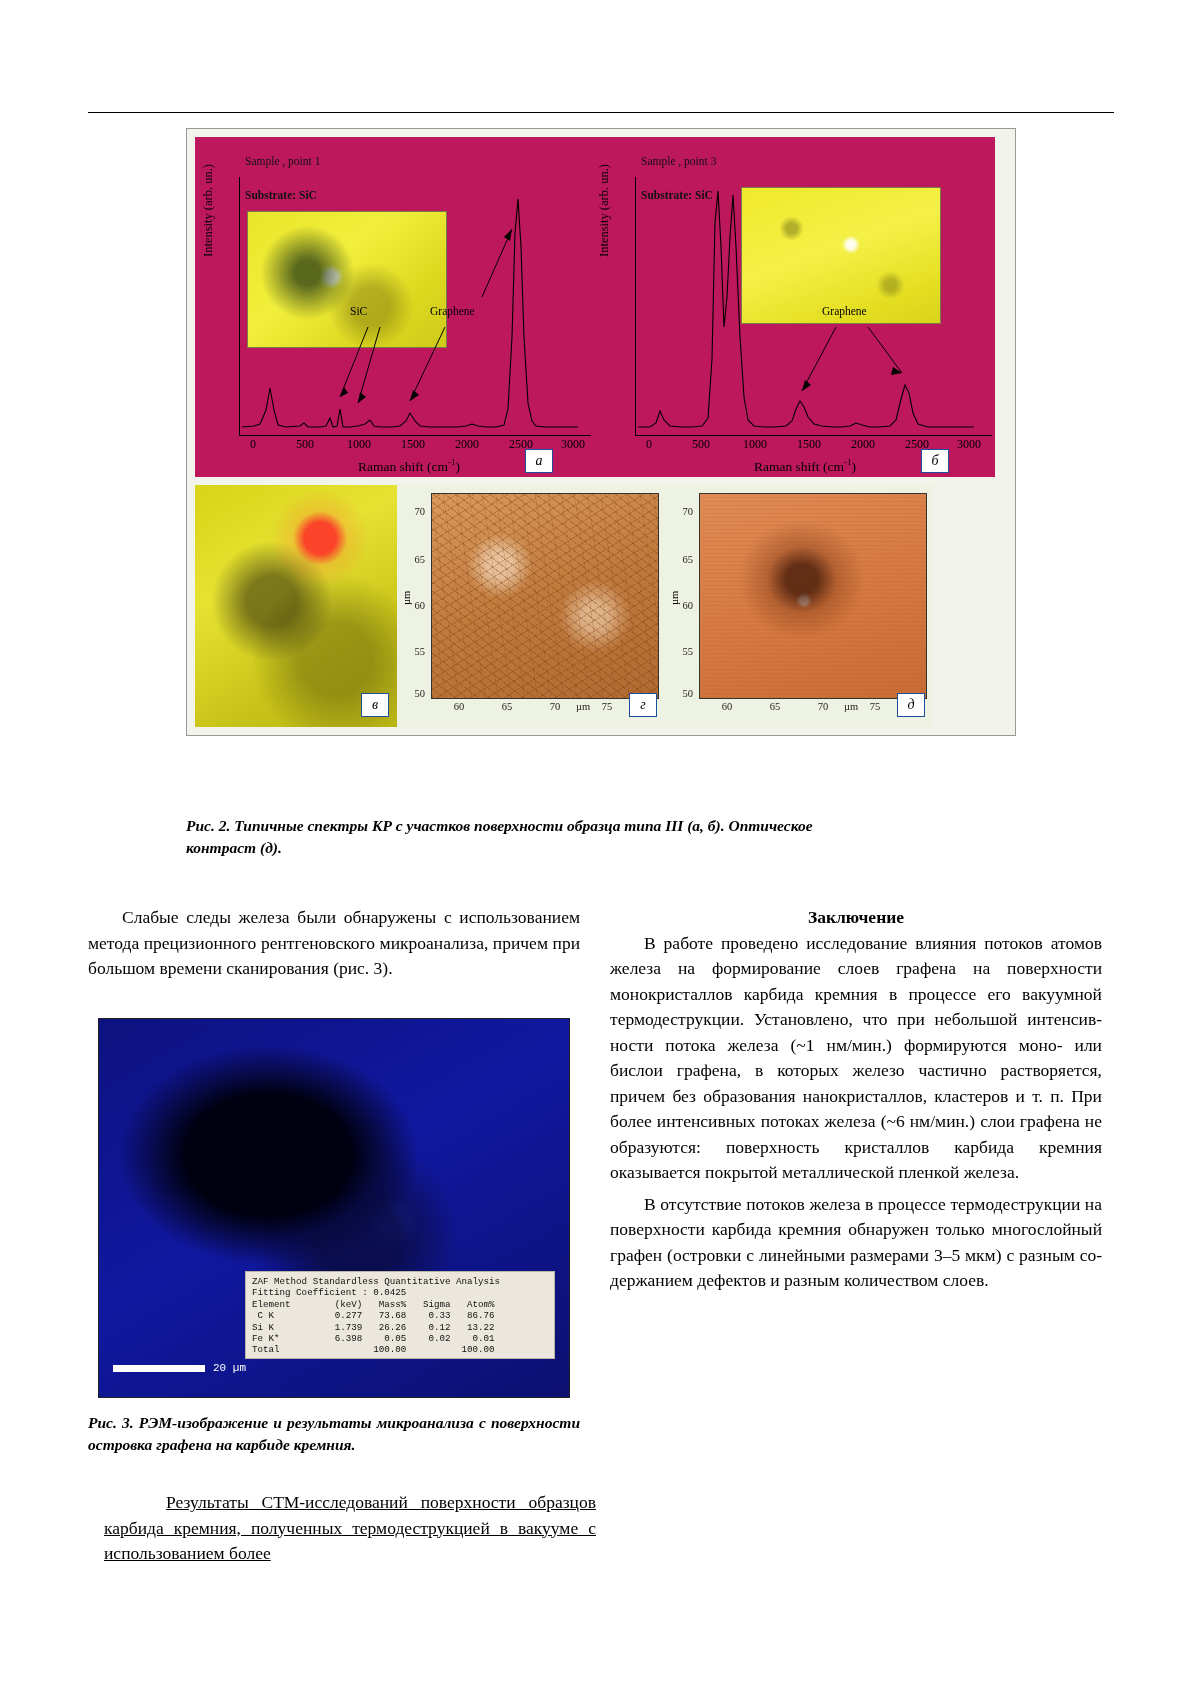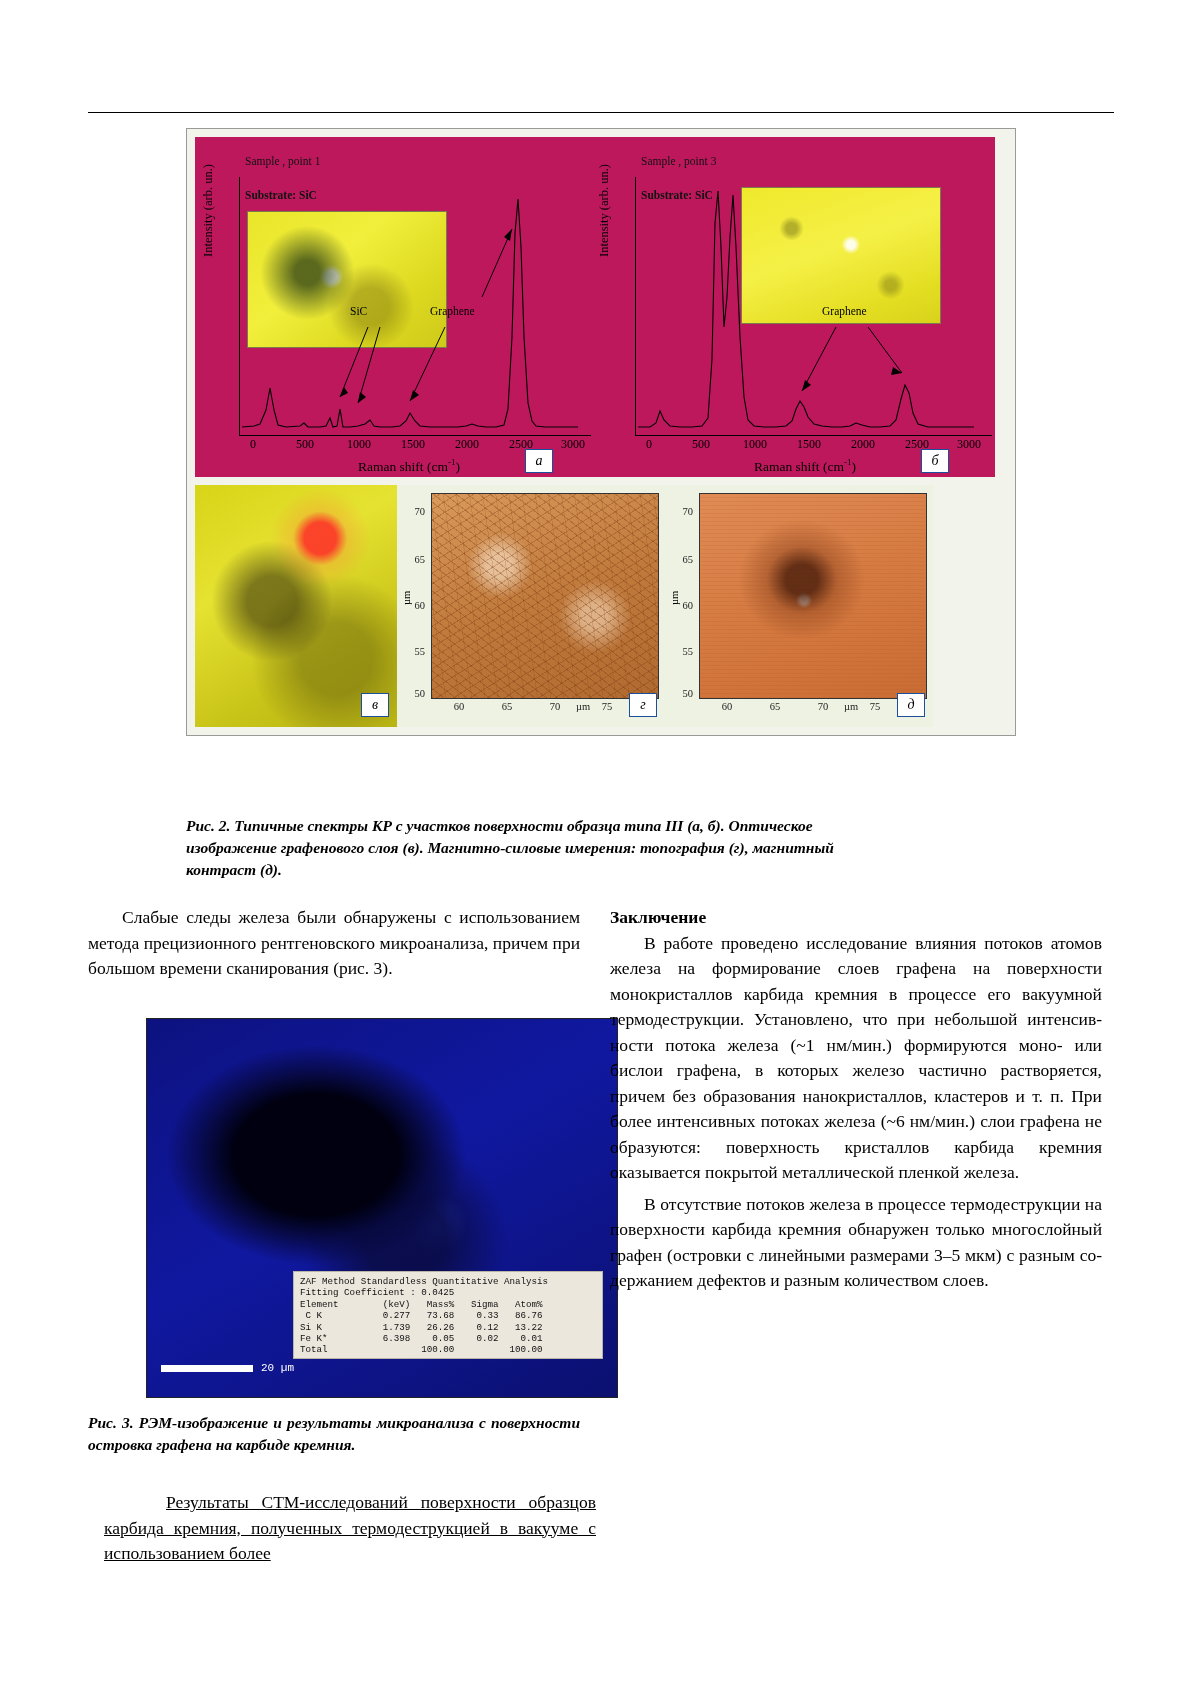--- a/index.html
+++ b/index.html
@@ -133,31 +133,30 @@
     position:absolute; font-style:italic; font-weight:bold; font-size:15.5px;
     line-height:22px; text-align:justify;
   }
   #cap2 { left:186px; top:815px; width:830px; text-align:center; }
   #cap2 .l { display:block; text-align:justify; }
   
   .col { position:absolute; width:492px; font-size:17.5px; line-height:25.5px; text-align:justify; }
   .col p { margin:0 0 0 0; text-indent:34px; }
   .colL { left:88px; top:905px; }
   .colR { left:610px; top:905px; }
-  .h-center { text-align:left; font-weight:bold; text-indent:0 !important; margin:22px 0 10px 0; font-size:17.5px; }
+  .h-center { text-align:center; font-weight:bold; text-indent:0 !important; margin:22px 0 10px 0; font-size:17.5px; }
   
   .fig3 {
     position:absolute; left:98px; top:1018px; width:472px; height:380px;
     background:#04053a; border:1px solid #222; box-sizing:border-box;
     background-image:
       radial-gradient(ellipse 150px 110px at 36% 36%, #000010 0 55%, rgba(6,8,60,.85) 75%, rgba(0,0,0,0) 100%),
       radial-gradient(circle at 55% 58%, rgba(10,12,70,.9) 0 12%, rgba(0,0,0,0) 30%),
       radial-gradient(circle at 62% 54%, #2438d8 0 3%, rgba(0,0,0,0) 8%),
       linear-gradient(150deg,#0d1280 0%, #1018a0 45%, #0b1070 100%);
-    margin-left: 48px;
   }
   .fig3 .analysis {
     position:absolute; left:146px; top:252px; width:310px; height:88px;
     background:#ebe7dd; color:#111; border:1px solid #b9b4a6;
     font-family:"Liberation Mono", monospace; font-size:9.2px; line-height:11.4px;
     padding:4px 6px; box-sizing:border-box; white-space:pre;
   }
   .fig3 .scalebar {
     position:absolute; left:14px; top:340px; width:200px; height:18px;
     color:#fff; font-family:"Liberation Mono", monospace; font-size:11px;
@@ -289,21 +288,20 @@
           <span style="left:220px;">80</span>
         </div>
         <div class="frame"></div>
         <div class="panel-tag" style="left:232px; top:208px;">д</div>
       </div>
     </div>
   </div>
 
   <div class="cap" id="cap2">
     <span class="l">Рис. 2. Типичные спектры КР с участков поверхности образца типа III (а, б). Оптическое</span>
-    <span class="l">изображение графенового слоя (в). Магнитно-силовые имерения: топография (г), магнитный</span>
     <span class="l" style="text-align:left;">контраст (д).</span>
   </div>
 
   <div class="col colL">
     <p>Слабые следы железа были обнаружены с использованием метода прецизионного рентгенов­ского микроанализа, причем при большом времени сканирования (рис. 3).</p>
   </div>
 
   <div class="fig3">
     <div class="analysis">ZAF Method Standardless Quantitative Analysis
 Fitting Coefficient : 0.0425

